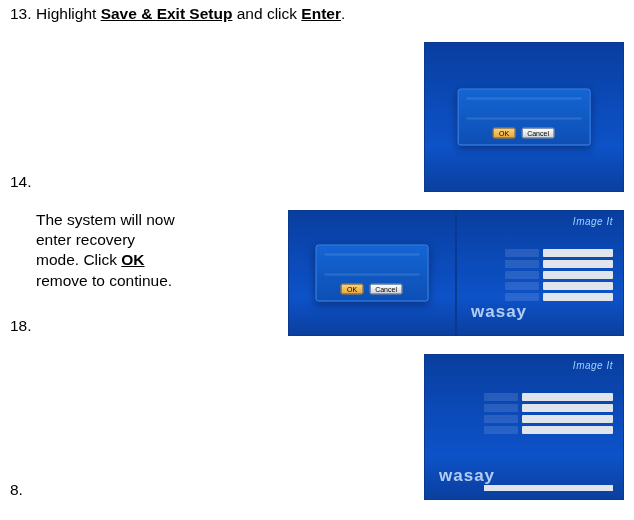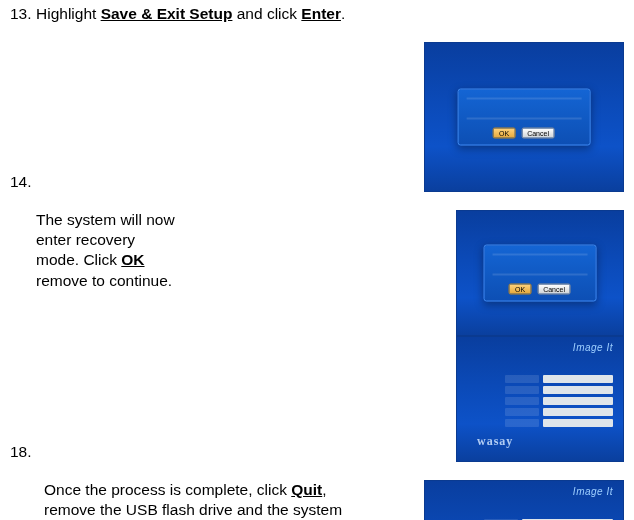--- a/index.html
+++ b/index.html
@@ -28,21 +28,20 @@
     gap: 14px;
     align-items: flex-start;
   }
   .step-text {
     flex: 0 1 auto;
   }
   .b { font-weight: bold; text-decoration: underline; }
   .figs {
     display: flex;
     margin-left: auto;
-    flex-direction: column;
   }
   .fig {
     width: 200px;
     height: 150px;
     background: linear-gradient(180deg,#093e9f 0%,#0b4ab8 40%,#0d52c8 70%,#0a3f9e 100%);
     position: relative;
     flex-shrink: 0;
     border: 1px solid #0a3a90;
     box-sizing: border-box;
     overflow: hidden;
@@ -85,24 +84,24 @@
   .dlg-btn.accent {
     background: linear-gradient(180deg,#ffd27a,#e6a93c);
     border-color:#b88424;
   }
   
   .brand-top {
     position:absolute; top:4px; right:10px;
     color:#9ecfff; font-size:10px; font-style: italic; letter-spacing:.5px;
   }
   .brand-left {
-    position:absolute; bottom:12px; left:20px;
-    color:#cfe4ff; font-size:12px; font-weight:bold; letter-spacing:1px;
+    position:absolute; bottom:12px; left:14px;
+    color:#cfe4ff; font-size:17px; font-weight:bold; letter-spacing:1px;
     opacity:.85;
-    font-family: Liberation Serif, serif;
+    font-family: Liberation Sans, sans-serif;
   }
   .panel {
     position:absolute;
     right:10px; top:38px;
     width:65%;
     display:flex; flex-direction:column; gap:3px;
   }
   .row {
     display:flex; gap:4px; align-items:center;
   }
@@ -194,23 +193,20 @@
             </div>
         </div>
       </div>
     </div>
   </div>
 </div>
 
 <div class="step" style="margin-bottom:0;">
   <div class="step-num" style="min-width:34px;">8.</div>
   <div class="step-body">
-    <div class="step-text w-16">
-      <span>Once the pro­cess is complete, click </span><span class="b">Quit</span><span>, remove the USB flash drive and the system will restart automatically.</span>
-    </div>
     <div class="figs">
       <div class="fig" style="height:146px;">
         <div class="brand-top">Image It</div>
         <div class="brand-left">wasay</div>
         <div class="panel">
           <div class="row">
               <div class="row-label"></div>
               <div class="row-field"></div>
             </div>
           <div class="row">

